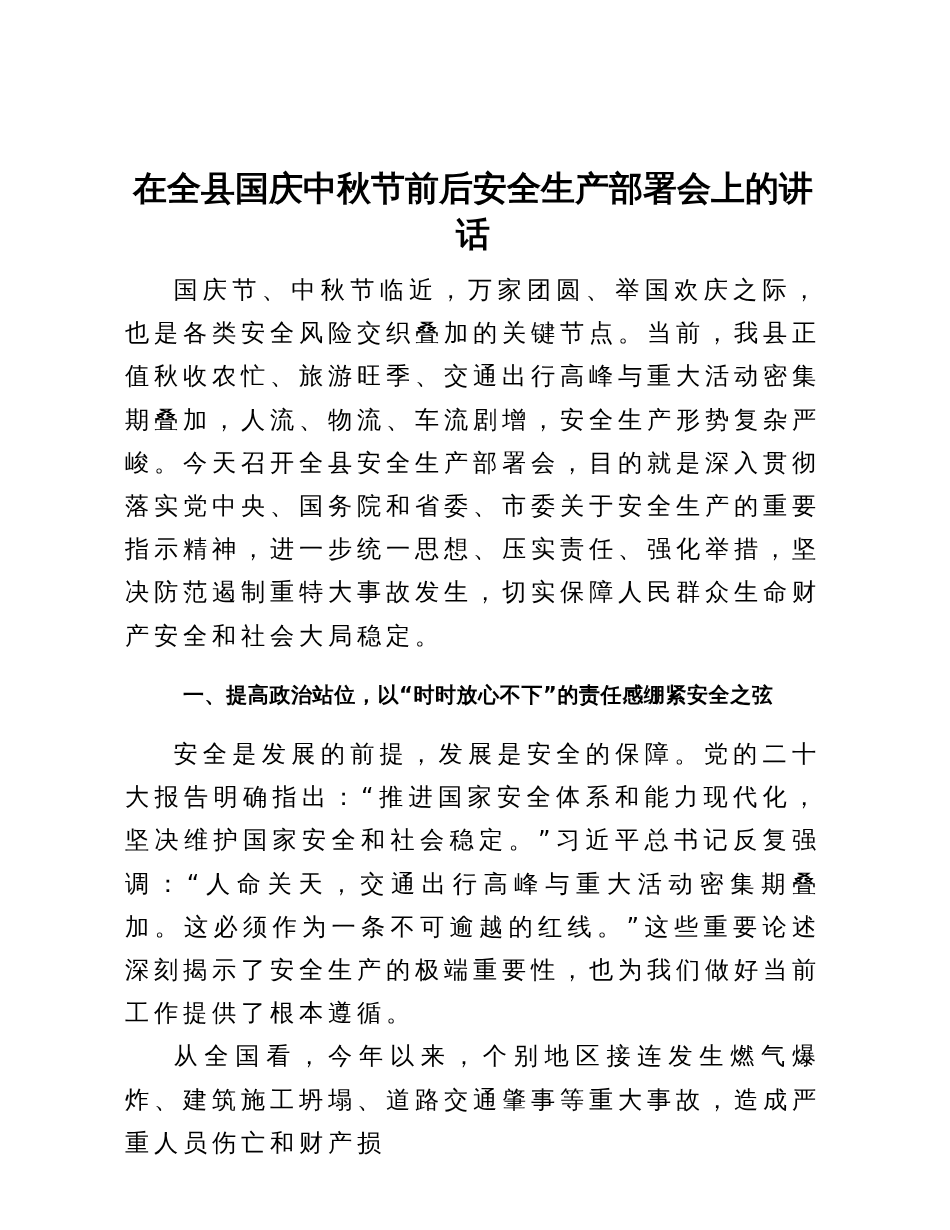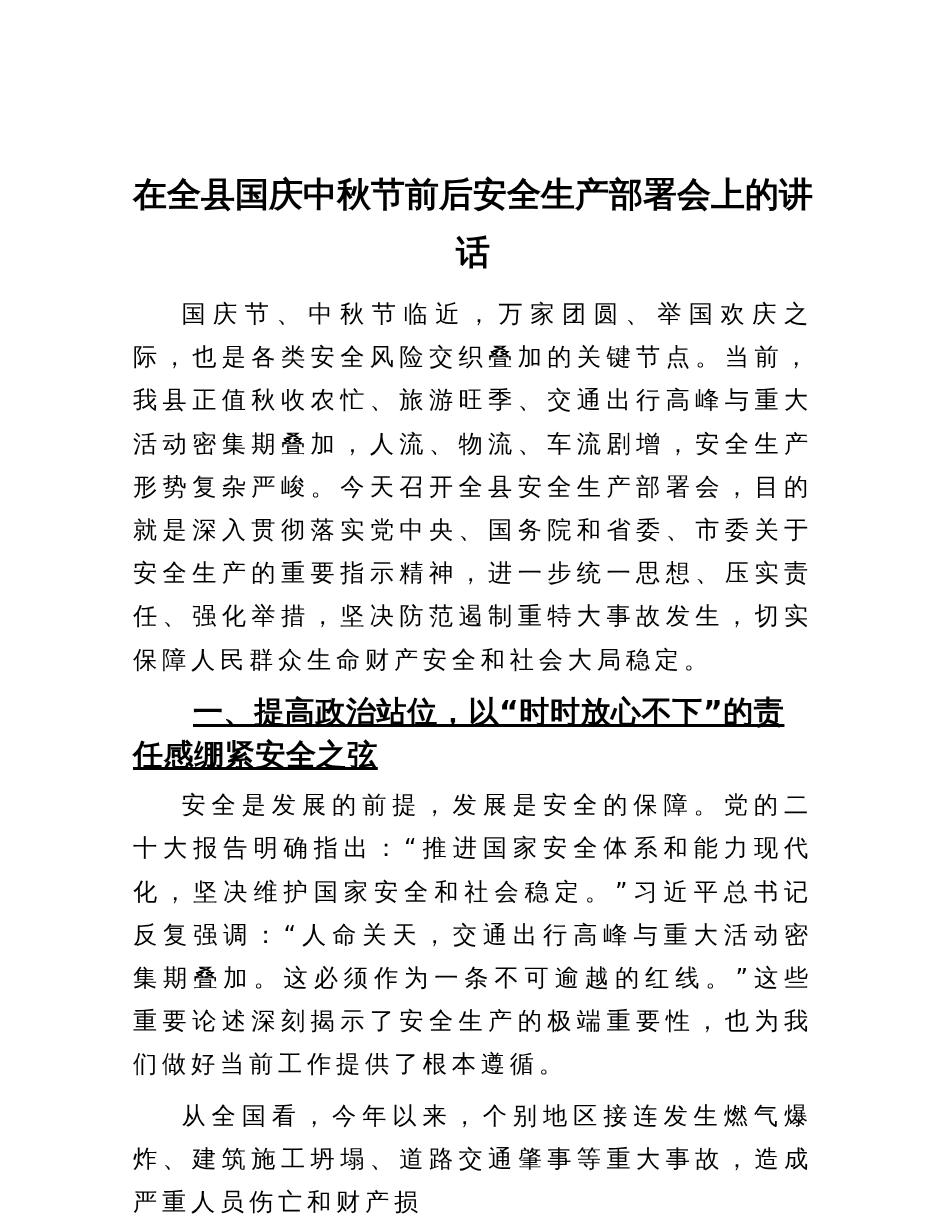--- a/index.html
+++ b/index.html
@@ -17,46 +17,45 @@
     .page {
       position: absolute;
       left: 125px;
       top: 165px;
       width: 696px;
     }
     .title {
       font-family: "DejaVu Serif", "Liberation Serif", serif;
       font-weight: bold;
       font-size: 34px;
-      line-height: 58px;
+      line-height: 46px;
       text-align: center;
       margin: 0 0 12px 0;
       letter-spacing: 0px;
       word-break: break-all;
     }
     .para {
       font-family: "DejaVu Sans", "Liberation Sans", sans-serif;
       font-size: 24.2px;
       line-height: 43.2px;
       text-indent: 2em;
       text-align: justify;
-      margin: 8px;
+      margin: 0;
       letter-spacing: 4.8px;
       word-break: break-all;
     }
     .heading {
       font-family: "DejaVu Sans", "Liberation Sans", sans-serif;
       font-weight: bold;
-      font-size: 30px;
+      font-size: 21px;
       line-height: 43.2px;
       text-indent: 2em;
-      margin: 8px;
+      margin: 16px;
       letter-spacing: 0.6px;
       word-break: break-all;
-      text-decoration: underline;
     }
   </style>
 </head>
 <body>
 
 <div class="page">
   <h1 class="title">在全县国庆中秋节前后安全生产部署会上的讲话</h1>
 
   <p class="para">国庆节、中秋节临近，万家团圆、举国欢庆之际，也是各类安全风险交织叠加的关键节点。当前，我县正值秋收农忙、旅游旺季、交通出行高峰与重大活动密集期叠加，人流、物流、车流剧增，安全生产形势复杂严峻。今天召开全县安全生产部署会，目的就是深入贯彻落实党中央、国务院和省委、市委关于安全生产的重要指示精神，进一步统一思想、压实责任、强化举措，坚决防范遏制重特大事故发生，切实保障人民群众生命财产安全和社会大局稳定。</p>
 

